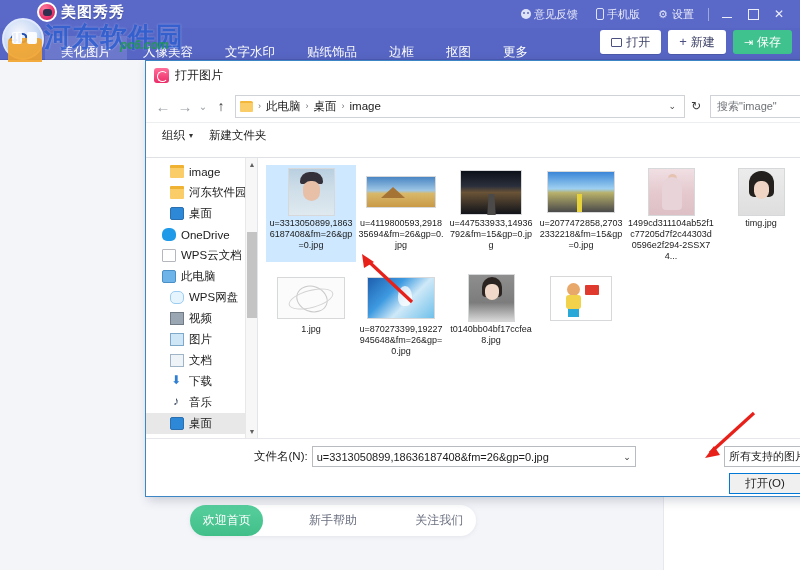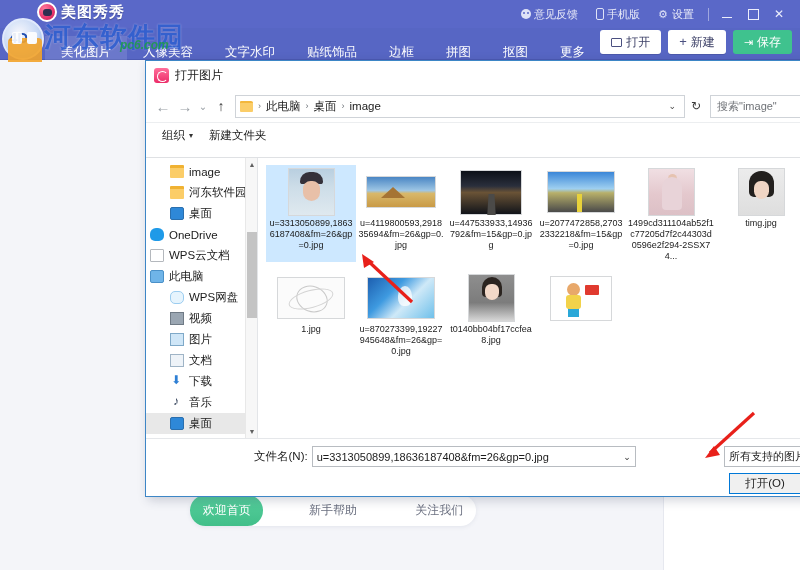--- a/index.html
+++ b/index.html
@@ -114,21 +114,21 @@
   
   .app-body {
     position:absolute; left:0; top:60px; width:800px; height:510px;
     background: #f4f5f9;
   }
   .right-panel {
     position:absolute; left: 663px; top: 0px; width: 137px; height: 510px;
     background:#ffffff; border-left:1px solid #e6e8ef;
   }
   .welcome-pills {
-    position: absolute; left: 190px; top: 435px;
+    position: absolute; left: 190px; top: 445px;
     width: 286px; height: 31px; border-radius: 16px;
     background:#ffffff; display:flex; align-items:center;
     box-shadow: 0 1px 4px rgba(80,90,130,.10);
     gap: 33px;
   }
   .pill {
     flex: 1; text-align:center; font-size: 12px; color:#6b7080;
     line-height: 31px; height: 31px; cursor: default;
   }
   .pill.active {
@@ -192,21 +192,21 @@
 
   .dlg-main {
     position:absolute; left:0; top: 96px; right:0; bottom: 58px;
     display:flex; border-top:1px solid #dfe1e4;
   }
   .tree {
     width: 112px; border-right:1px solid #e3e5e8; position:relative;
     font-size: 11.5px; color:#1b1b1b; padding-top: 3px; background:#fff;
   }
   .tree-row {
-    display:flex; align-items:center; gap:5px; height: 21px; padding-left: 4px;
+    display:flex; align-items:center; gap:5px; height: 21px; padding-left: 16px;
     white-space:nowrap; cursor: default;
   }
   .tree-row.indent { padding-left: 24px; }
   .tree-row.sel2 { background:#e8e8e8; }
   .ic { width:14px; height:13px; display:inline-block; position:relative; flex:none; }
   .ic-folder { background:#fbcd68; border-radius:1px; border-top:3px solid #f0b232; }
   .ic-screen { background:#2e88d8; border-radius:2px; border:1px solid #2a6fae; }
   .ic-cloud  { background:#1f9ae8; border-radius:6px 6px 5px 5px; }
   .ic-cloud::before{content:"";position:absolute;left:1px;top:3px;width:7px;height:7px;background:#1f9ae8;border-radius:50%;}
   .ic-doc { background:#fff; border:1px solid #b4b8bd; border-radius:1px; }
@@ -343,21 +343,20 @@
     </div>
   </div>
 
   <div class="app-navbar"></div>
   <div class="navtabs">
     <div class="navtab active"><span>美化图片</span></div>
     <div class="navtab"><span>人像美容</span></div>
     <div class="navtab"><span>文字水印</span></div>
     <div class="navtab"><span>贴纸饰品</span></div>
     <div class="navtab"><span>边框</span></div>
-    <div class="navtab"><span>拼图</span></div>
     <div class="navtab"><span>抠图</span></div>
     <div class="navtab"><span>更多</span></div>
   </div>
 
   <div class="nav-actions">
     <div class="btn-ghost">
       <span class="ico-picture"></span>
       <span>打开</span>
     </div>
     <div class="btn-ghost">

